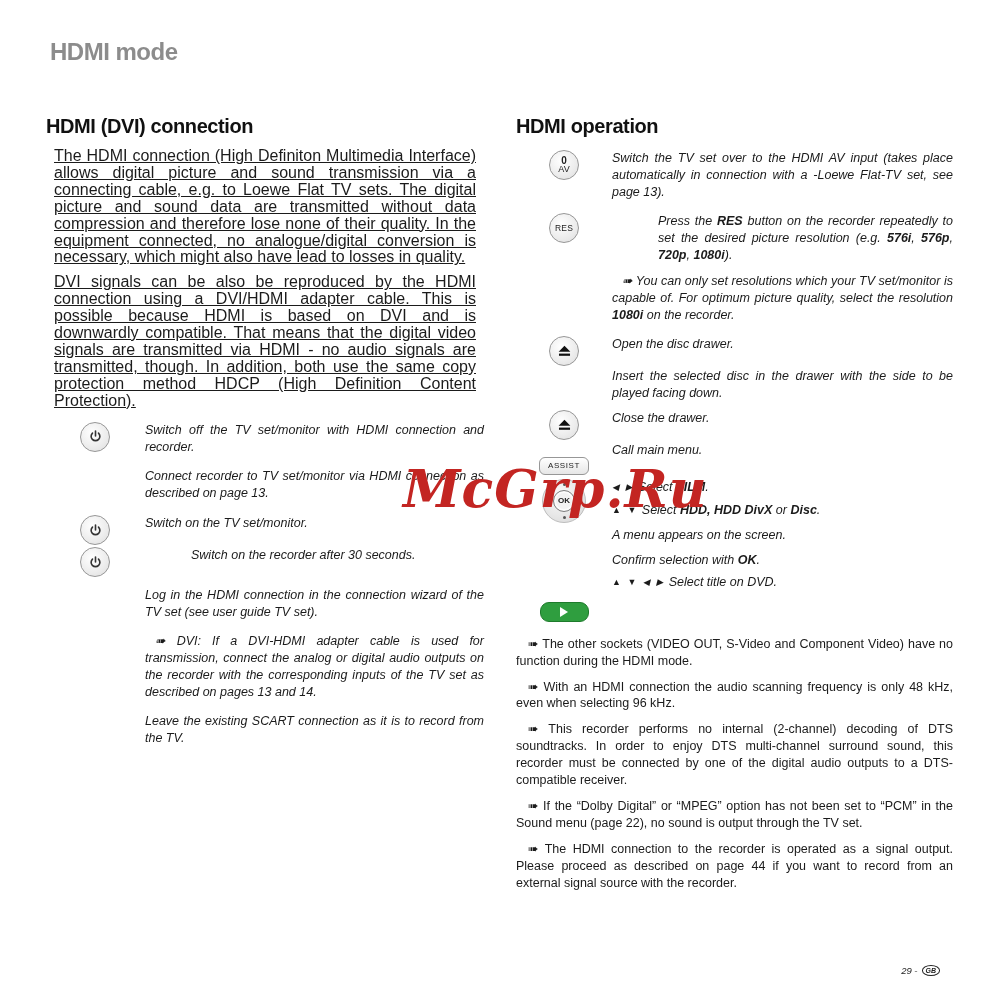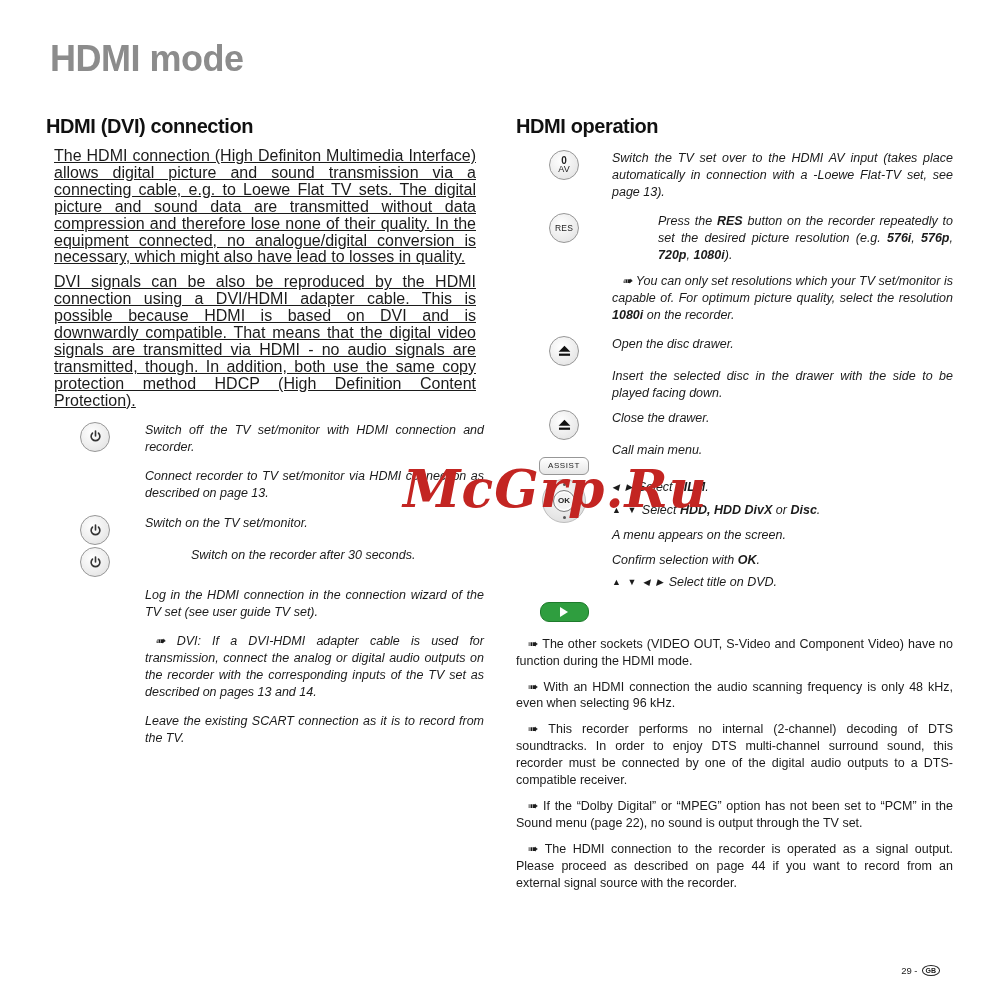--- a/index.html
+++ b/index.html
@@ -1,18 +1,18 @@
 <!DOCTYPE html>
 <html><head>
 <meta charset="utf-8">
 <style>
   html,body{margin:0;padding:0;background:#888;}
   .page{position:relative;width:1000px;height:1000px;background:#ffffff;margin:0 auto;
         font-family:"Liberation Sans", sans-serif;color:#1b1b1b;overflow:hidden;}
-  .page-title{position:absolute;left:50px;top:38px;font-size:36px;font-weight:700;
+  .page-title{position:absolute;left:50px;top:38px;font-size:24px;font-weight:700;
         color:#8c8c8c;letter-spacing:-0.5px;}
   .col{position:absolute;top:115px;}
   .col-left{left:46px;width:438px;}
   .col-right{left:516px;width:437px;}
   h2.sec{font-size:20px;font-weight:700;margin:0 0 10px 0;letter-spacing:-0.4px;color:#111;}
   p.body{font-size:16px;line-height:16.9px;text-align:justify;margin:8px;text-decoration:underline;}
   .steps{margin-top:12px;}
   .row{display:flex;align-items:flex-start;}
   .icell-l{flex:0 0 99px;display:flex;justify-content:center;padding-top:0;}
   .icell-l{justify-content:flex-start;padding-left:34px;box-sizing:border-box;}
@@ -46,21 +46,21 @@
   .playbtn{width:47px;height:18px;border-radius:9px;background:#2f9e3f;border:1px solid #1e7b2c;
         display:flex;align-items:center;justify-content:center;margin-top:2px;}
   .playbtn .tri{width:0;height:0;border-left:8px solid #fff;border-top:5px solid transparent;
         border-bottom:5px solid transparent;}
   .notes{margin-top:14px;}
   .notes p{font-size:12.5px;line-height:16.9px;text-align:justify;margin:0 0 9px 0;text-indent:12px;}
   .watermark{position:absolute;left:403px;top:458px;font-family:"DejaVu Serif", serif;
         font-style:italic;font-weight:700;font-size:52px;color:#c32522;letter-spacing:1px;
         z-index:5;}
   .footer{position:absolute;right:60px;bottom:24px;font-size:9.5px;color:#222;
-        display:flex;align-items:center;gap:4px;}
+        display:flex;align-items:center;gap:4px;font-style:italic;}
   .gb{display:inline-block;border:1.2px solid #222;border-radius:50%;font-size:7px;
         font-weight:700;padding:1px 3px;line-height:7px;}
   .m12{margin-bottom:12px;} .m10{margin-bottom:10px;gap:46px;} .m8{margin-bottom:8px;} .m5{margin-bottom:5px;} .m4{margin-bottom:4px;}
   .m2{margin-bottom:2px;} .m13{margin-bottom:13px;}
   svg{display:block;}
 </style>
 </head>
 <body>
 
 <div class="page">

